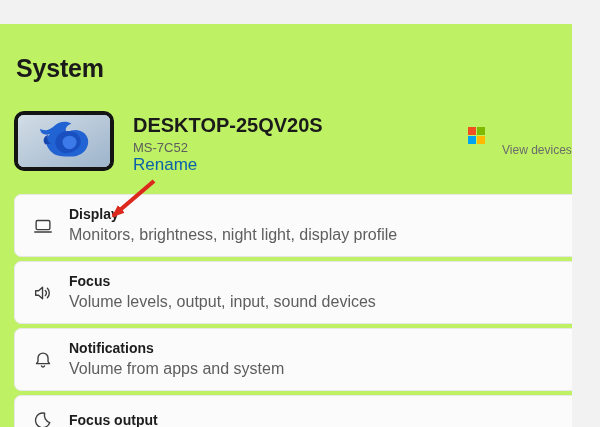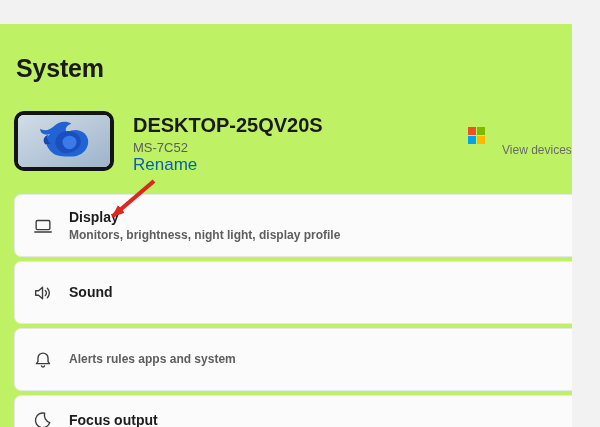--- a/index.html
+++ b/index.html
@@ -55,21 +55,21 @@
     display:flex; align-items:center; cursor:pointer;
   }
   .card .icon {
     width:24px; height:24px; margin-left:16px; flex:0 0 auto;
     display:flex; align-items:center; justify-content:center;
   }
   .card .icon svg { width:22px; height:22px; stroke:#3d3d3d; fill:none;
     stroke-width:1.5; stroke-linecap:round; stroke-linejoin:round; }
   .card .texts { margin-left:14px; }
   .row-title { font-size:14px; font-weight:600; color:#1d1d1d; line-height:1.45; }
-  .row-desc  { font-size:12px; color:#5e5e5e; line-height:1.4;font-weight:bold; }
+  .row-desc  { font-size:16px; color:#5e5e5e; line-height:1.4; }
   
   .arrow-overlay { position:absolute; left:100px; top:150px; width:62px; height:52px;
     pointer-events:none; z-index:5; }
 </style>
 </head>
 <body>
 
 <div id="screen">
 
   <div class="page-title">System</div>
@@ -117,33 +117,35 @@
 
   <div class="card" style="top:237px; height:63px;">
     <span class="icon">
       <svg viewBox="0 0 24 24">
           <path d="M4 9.5 v5 h3.2 l4.3 3.8 v-12.6 L7.2 9.5 z"></path>
           <path d="M14.5 9.2 a4.2 4.2 0 0 1 0 5.6"></path>
           <path d="M16.8 6.8 a7.6 7.6 0 0 1 0 10.4"></path>
         </svg>
     </span>
     <div class="texts">
-      <div class="row-title">Sound</div>
+      <div class="row-title">Focus</div>
+      <div class="row-desc">Volume levels, output, input, sound devices</div>
     </div>
   </div>
 
   <div class="card" style="top:304px; height:63px;">
     <span class="icon">
       <svg viewBox="0 0 24 24">
           <path d="M12 4.5 a5.5 5.5 0 0 1 5.5 5.5 v3.8 l1.6 2.2 H4.9 l1.6 -2.2 V10 A5.5 5.5 0 0 1 12 4.5 z"></path>
           <path d="M10.4 18.5 a1.7 1.7 0 0 0 3.2 0"></path>
         </svg>
     </span>
     <div class="texts">
-      <div class="row-desc">Alerts rules apps and system</div>
+      <div class="row-title">Notifications</div>
+      <div class="row-desc">Volume from apps and system</div>
     </div>
   </div>
 
   <div class="card" style="top:371px; height:50px;">
     <span class="icon">
       <svg viewBox="0 0 24 24">
           <path d="M13.8 4.6 A8 8 0 1 0 19.4 14.8 A8.3 8.3 0 0 1 13.8 4.6 z"></path>
         </svg>
     </span>
     <div class="texts">

